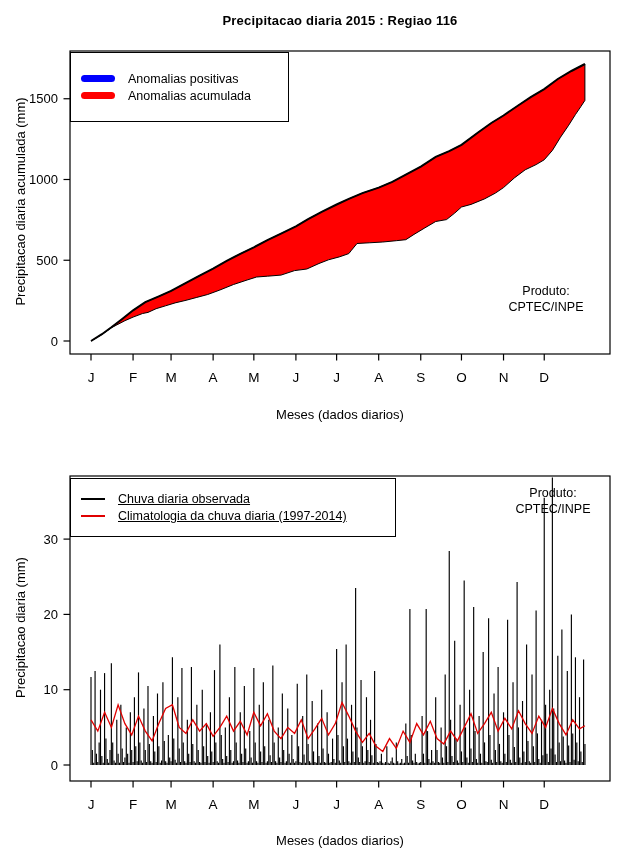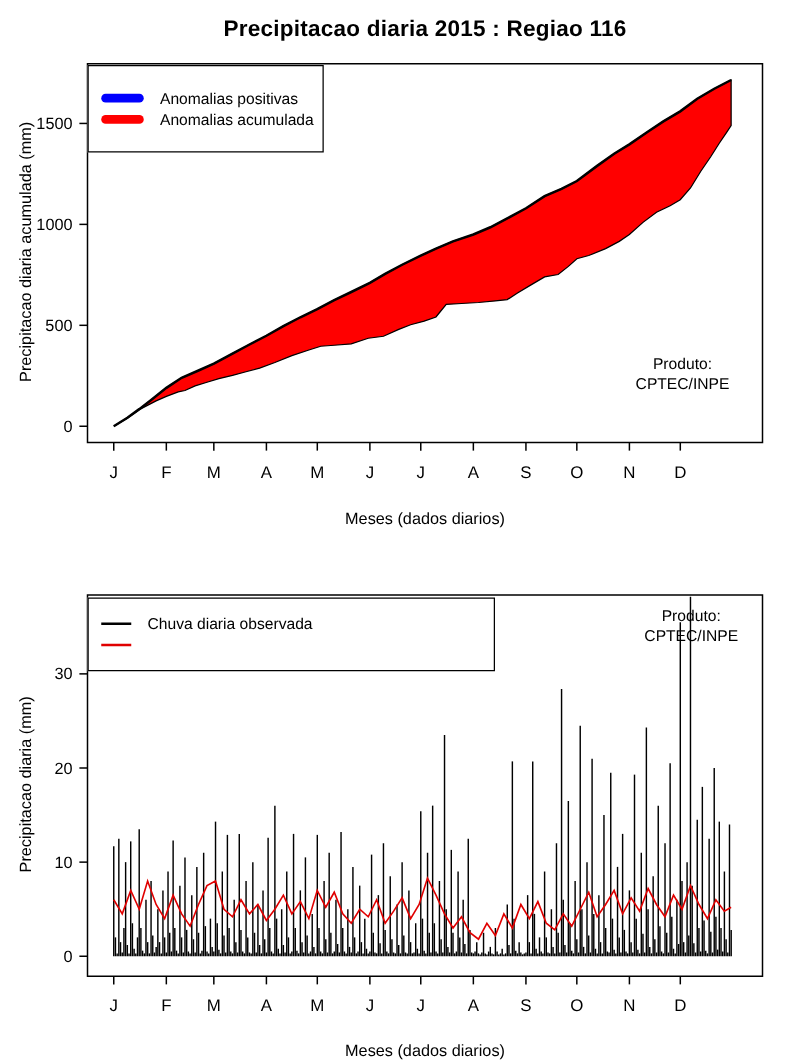--- a/index.html
+++ b/index.html
@@ -1,19 +1,19 @@
 <!DOCTYPE html>
 <html><head>
 <meta charset="utf-8">
 <style>
   html,body{margin:0;padding:0;background:#ffffff;}
   .page{position:relative;width:640px;height:850px;background:#ffffff;
         font-family:"Liberation Sans",sans-serif;color:#000;overflow:hidden;}
   .chart-title{position:absolute;left:40px;top:13px;width:600px;text-align:center;
-        font-size:18px;font-weight:bold;letter-spacing:0.2px;}
+        font-size:13px;font-weight:bold;letter-spacing:0.2px;}
   svg{position:absolute;left:0;top:0;}
   svg text{font-family:"Liberation Sans",sans-serif;fill:#000;}
   .legend{position:absolute;border:1px solid #000;background:#fff;box-sizing:border-box;
         display:flex;flex-direction:column;justify-content:center;}
   .legend-row{display:flex;align-items:center;height:17px;padding-left:10px;}
   .legend-row .lab{font-size:12.5px;white-space:nowrap;}
   .sw{display:inline-block;margin-right:13px;flex:0 0 auto;}
   .sw-pill{width:34px;height:7px;border-radius:4px;}
   .sw-line{width:34px;height:2px;}
   .sw-thin{width:24px;height:1.5px;}
@@ -468,46 +468,47 @@
           <line x1="461.461" y1="781" x2="461.461" y2="787.5" stroke="#000" stroke-width="1.2"></line>
           <text x="461.461" y="809" text-anchor="middle" font-size="13.5">O</text>
           <line x1="503.528" y1="781" x2="503.528" y2="787.5" stroke="#000" stroke-width="1.2"></line>
           <text x="503.528" y="809" text-anchor="middle" font-size="13.5">N</text>
           <line x1="544.238" y1="781" x2="544.238" y2="787.5" stroke="#000" stroke-width="1.2"></line>
           <text x="544.238" y="809" text-anchor="middle" font-size="13.5">D</text>
         </g>
       </g>
     </svg>
 
-  <div class="legend" style="left:70px;top:52px;width:189px;height:70px;">
+  <div class="legend" style="left:70px;top:52px;width:219px;height:70px;">
     <div class="legend-row">
       <span class="sw sw-pill" style="background:#0000ff;"></span>
       <span class="lab">Anomalias positivas</span>
     </div>
     <div class="legend-row">
       <span class="sw sw-pill" style="background:#ff0000;"></span>
       <span class="lab">Anomalias acumulada</span>
     </div>
   </div>
 
   <div class="note" style="left:446px;top:283px;width:200px;">
     <div>Produto:</div>
     <div>CPTEC/INPE</div>
   </div>
 
   <div class="axis-label ylab" style="left:-140px;top:194px;">Precipitacao diaria acumulada (mm)</div>
   <div class="axis-label" style="left:140px;top:407px;width:400px;">Meses (dados diarios)</div>
 
-  <div class="legend" style="left:70px;top:478px;width:326px;height:59px;">
+  <div class="legend" style="left:70px;top:478px;width:326px;height:59px;text-decoration:underline;">
     <div class="legend-row">
       <span class="sw sw-thin" style="background:#000000;"></span>
       <span class="lab">Chuva diaria observada</span>
     </div>
     <div class="legend-row">
       <span class="sw sw-thin" style="background:#e00000;"></span>
+      <span class="lab">Climatologia da chuva diaria (1997-2014)</span>
     </div>
   </div>
 
   <div class="note" style="left:453px;top:485px;width:200px;">
     <div>Produto:</div>
     <div>CPTEC/INPE</div>
   </div>
 
   <div class="axis-label ylab" style="left:-140px;top:620px;">Precipitacao diaria (mm)</div>
   <div class="axis-label" style="left:140px;top:833px;width:400px;">Meses (dados diarios)</div>

